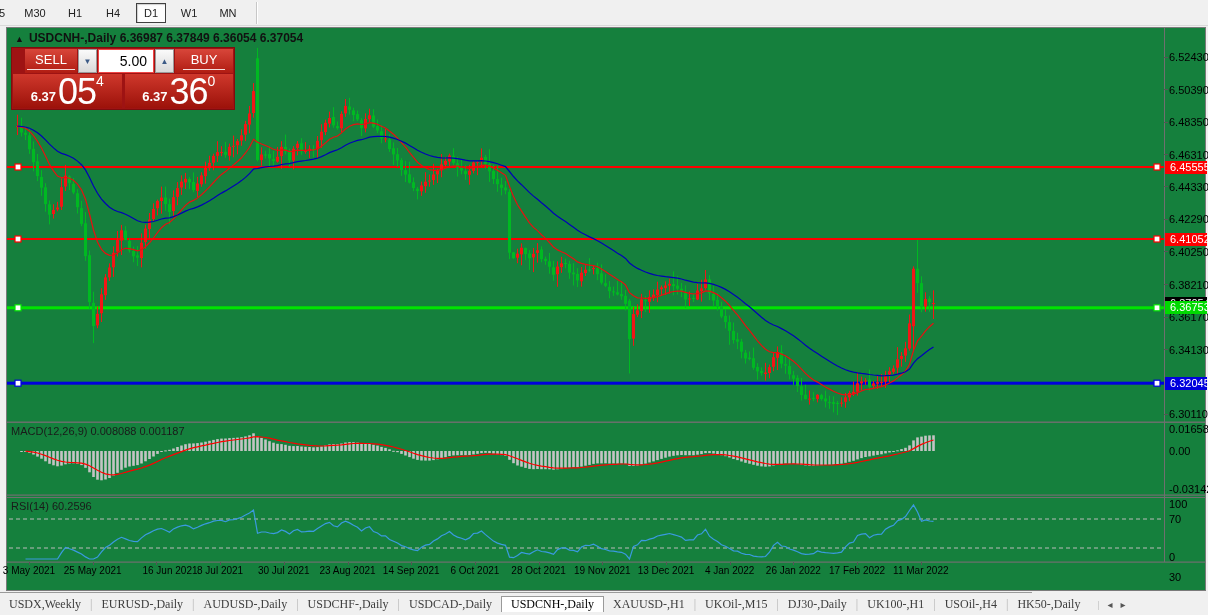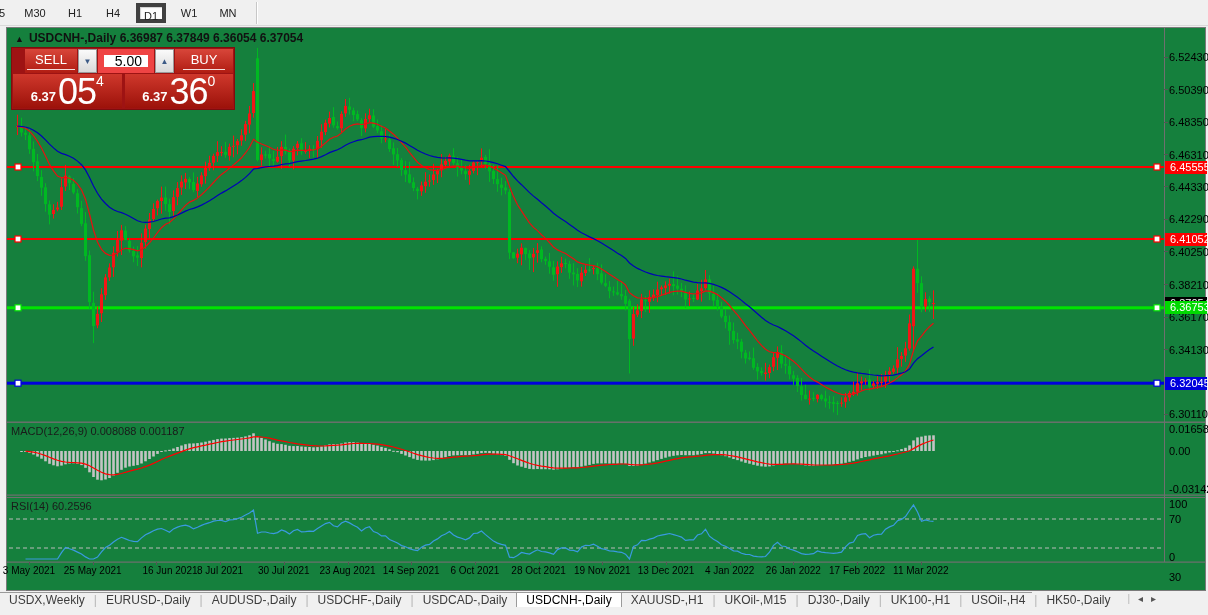--- a/index.html
+++ b/index.html
@@ -6,21 +6,21 @@
   html,body { width:1208px; height:615px; overflow:hidden;
     font-family:"Liberation Sans", sans-serif; background:#f0f0f0; }
   #app { position:relative; width:1208px; height:615px; }
 
   
   #toolbar { position:absolute; left:0; top:0; width:1208px; height:26px;
     background:#f0f0f0; border-bottom:1px solid #d9d9d9; }
   .tf-btn { position:absolute; top:3px; height:20px; line-height:18px;
     font-size:11px; color:#222; text-align:center; cursor:default;
     border:1px solid transparent; background:transparent; }
-  .tf-btn.active { background:#fdfdfd; border:4px solid #404040; box-shadow:inset 1px 1px 1px #cfcfcf; }
+  .tf-btn.active { background:#fdfdfd; border:1px solid #404040; box-shadow:inset 1px 1px 1px #cfcfcf; }
   .tb-sep { position:absolute; top:2px; height:22px; width:2px;
     border-left:1px solid #c7c7c7; border-right:1px solid #fff; }
 
   
   #chart-region { position:absolute; left:6px; top:27px; width:1200px; height:564px;
     background:#15803d; border:1px solid #7a7a7a; }
   #plot { position:absolute; left:0; top:0; }
 
   #chart-title { position:absolute; left:8px; top:3px; font-size:12px; font-weight:bold;
     color:#111; letter-spacing:0; white-space:nowrap; z-index:5; }
@@ -29,42 +29,42 @@
   
   #trade-panel { position:absolute; left:4px; top:19px; width:224px; height:63px;
     background:#9e1313; border:1px solid #7e0d0d; z-index:6; padding:1px; }
   #tp-row1 { display:flex; height:24px; gap:1px;padding-left:12px; }
   .trade-btn { background:linear-gradient(#d8463a,#b01c12); color:#fff; font-size:13px;
     display:flex; align-items:center; justify-content:center; cursor:pointer; }
   .trade-btn span { border-bottom:1px solid rgba(255,255,255,.85); padding:0 8px 2px; }
   #sell-btn { width:52px; }  #buy-btn { flex:1; }
   .spin-btn { width:19px; background:linear-gradient(#fafafa,#d9d9d9); border:1px solid #9a9a9a;
     color:#3c5a86; font-size:8px; display:flex; align-items:center; justify-content:center; cursor:pointer; }
-  #vol-input { width:56px; background:#fff; border:6px solid #ef4444; font-size:14px;
+  #vol-input { width:56px; background:#fff; border:1px solid #ef4444; font-size:14px;
     text-align:right; padding-right:6px; font-family:"Liberation Sans",sans-serif; }
   #tp-row2 { display:flex; height:34px; gap:3px; margin-top:1px; }
   .px-box { flex:1; background:linear-gradient(#cf382c,#9c120a); color:#fff;
     display:flex; align-items:flex-end; justify-content:center; padding-bottom:1px; }
   .px-base { font-size:13px; font-weight:bold; margin-right:2px; line-height:20px; }
   .px-big  { font-size:36px; line-height:30px; font-weight:400; letter-spacing:-1px; }
   .px-sup  { font-size:14px; line-height:12px; align-self:flex-start; margin-top:1px; }
 
   
   .ax-lab { position:absolute; left:1162px; font-size:11px; color:#000; height:12px;
     line-height:12px; white-space:nowrap; }
   .badge { position:absolute; left:1158px; width:42px; height:13px; line-height:13px;
     font-size:11px; color:#fff; padding-left:5px; white-space:nowrap; z-index:4; }
   .date-lab { position:absolute; top:537px; font-size:10px; color:#000; white-space:nowrap;
     transform:translateX(-50%); }
   .pane-lab { position:absolute; font-size:11px; color:#1a1a1a; z-index:3; }
 
   
   #tabbar { position:absolute; left:0; top:592px; width:1032px; height:23px;
-    background:#f0f0f0; border-top:1px solid #9a9a9a; display:flex; align-items:flex-start;
-    font-size:12px; color:#3d3d3d; }
+    background:#f0f0f0; border-top:1px solid #9a9a9a; display:flex; align-items:center;
+    font-size:12px; color:#3d3d3d;font-family:Liberation Serif, serif; }
   .tab { display:flex; align-items:center; padding:0 9px; cursor:pointer; white-space:nowrap; }
   .tab.active { background:#ffffff; color:#000; border-left:1px solid #9a9a9a;
     border-right:1px solid #9a9a9a; margin-top:-1px; border-top:1px solid #9a9a9a; }
   .tab-sep { display:flex; align-items:center; color:#b5b5b5; }
   #tab-scroll { margin-left:auto; display:flex; align-items:center; gap:8px; padding:0 8px; color:#555; font-size:10px; }
 </style>
 </head>
 <body>
 <div id="app">
 

